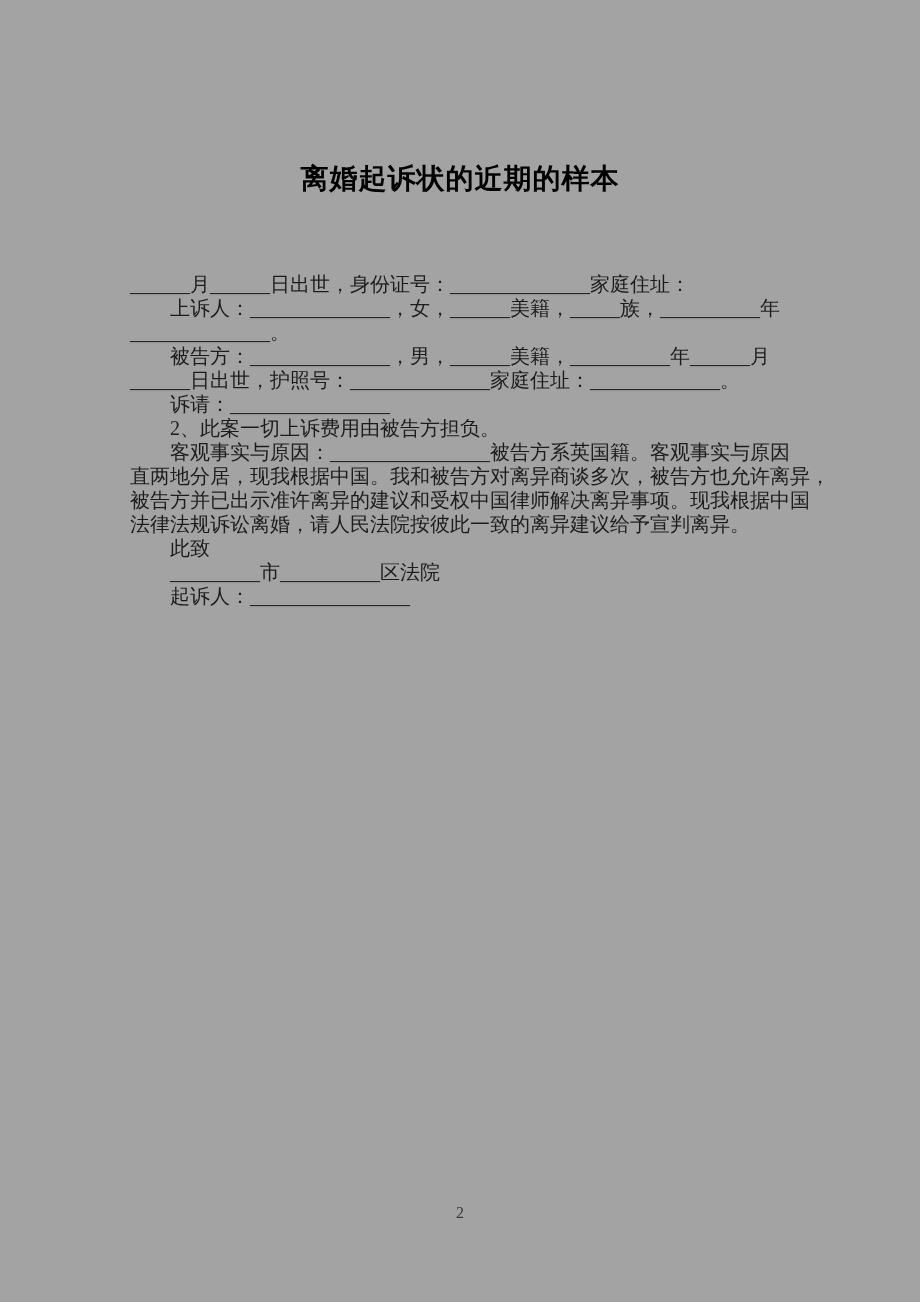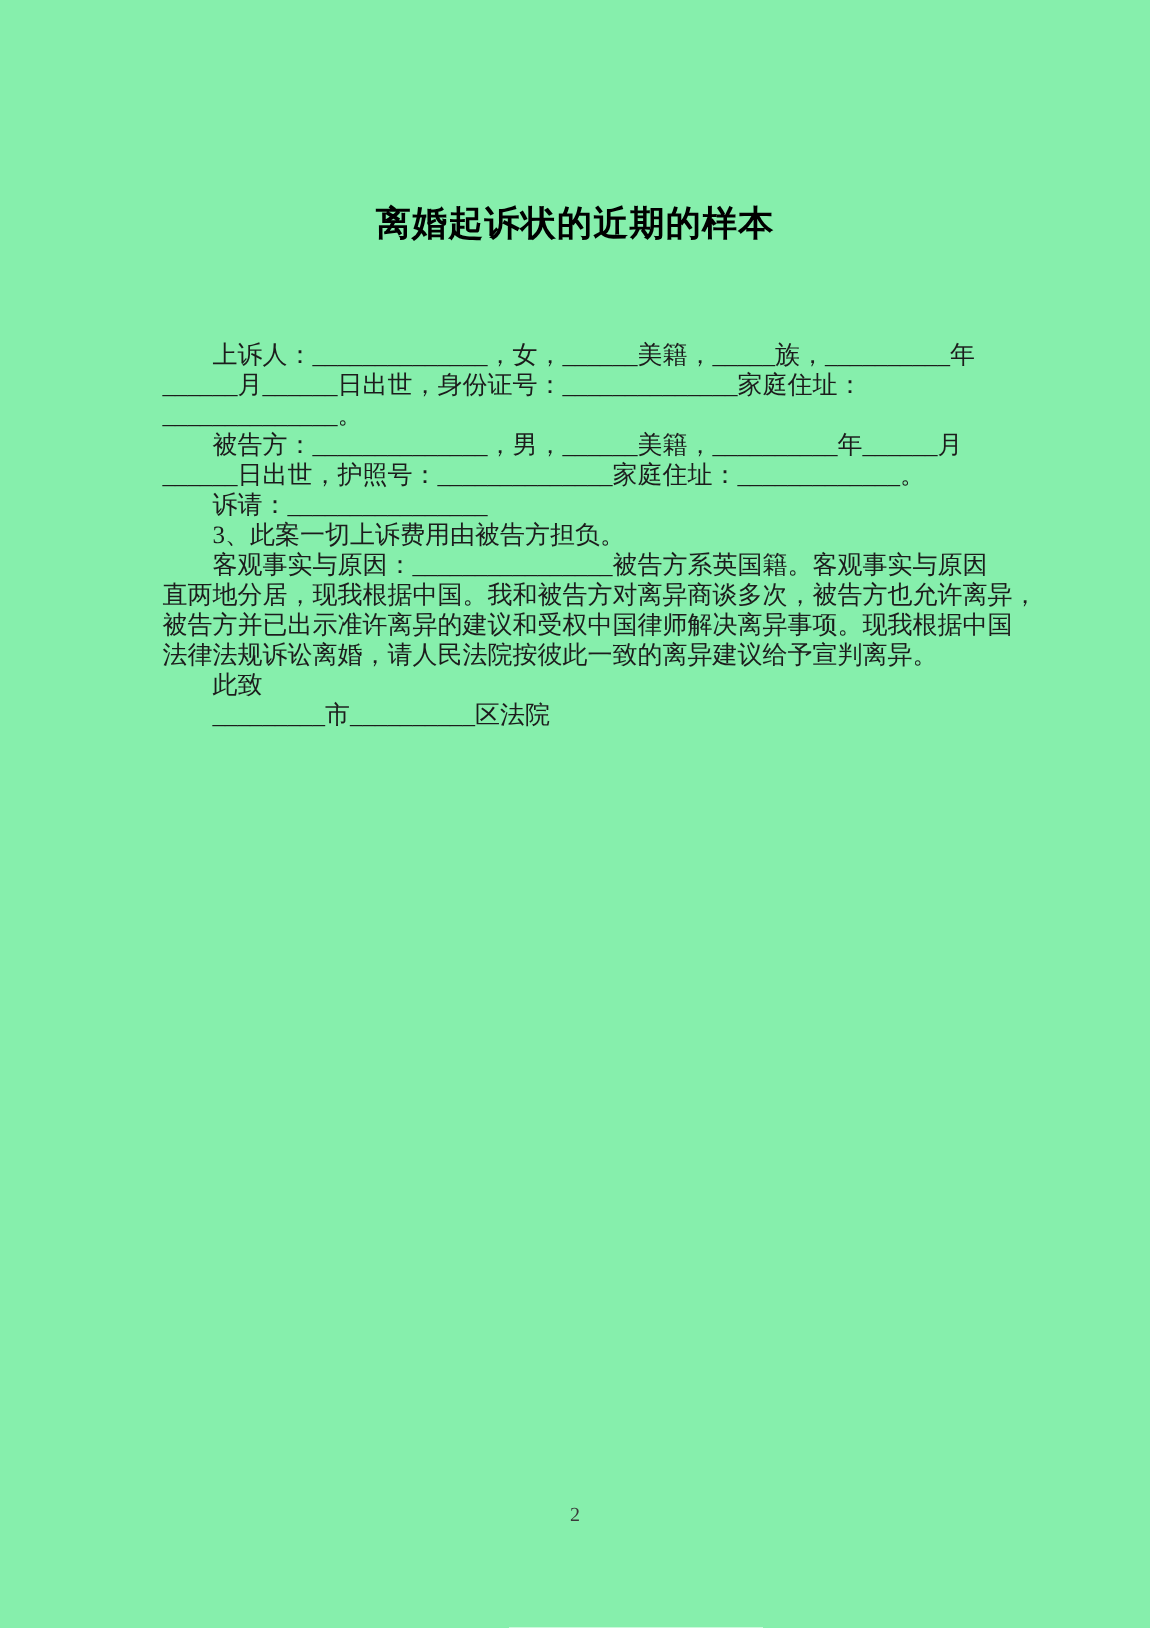--- a/index.html
+++ b/index.html
@@ -4,21 +4,21 @@
 <style>
   html, body {
     margin: 0;
     padding: 0;
     background: #ffffff;
   }
   .page {
     position: relative;
     width: 920px;
     height: 1302px;
-    background: #86efac;
+    background: #a3a3a3;
     overflow: hidden;
     font-family: "Liberation Serif", "DejaVu Serif", serif;
     color: #1c1c1c;
   }
   .doc-title {
     position: absolute;
     top: 160px;
     left: 0;
     width: 920px;
     margin: 0;
@@ -51,29 +51,30 @@
     color: #3a3a3a;
   }
 </style>
 </head>
 <body>
 
 <div class="page">
   <h1 class="doc-title">离婚起诉状的近期的样本</h1>
 
   <div class="doc-body">
+    <div class="doc-line">______月______日出世，身份证号：______________家庭住址：</div>
     <div class="doc-line">　　上诉人：______________，女，______美籍，_____族，__________年</div>
-    <div class="doc-line">______月______日出世，身份证号：______________家庭住址：</div>
     <div class="doc-line">______________。</div>
     <div class="doc-line">　　被告方：______________，男，______美籍，__________年______月</div>
     <div class="doc-line">______日出世，护照号：______________家庭住址：_____________。</div>
     <div class="doc-line">　　诉请：________________</div>
-    <div class="doc-line">　　3、此案一切上诉费用由被告方担负。</div>
+    <div class="doc-line">　　2、此案一切上诉费用由被告方担负。</div>
     <div class="doc-line">　　客观事实与原因：________________被告方系英国籍。客观事实与原因</div>
     <div class="doc-line">直两地分居，现我根据中国。我和被告方对离异商谈多次，被告方也允许离异，</div>
     <div class="doc-line">被告方并已出示准许离异的建议和受权中国律师解决离异事项。现我根据中国</div>
     <div class="doc-line">法律法规诉讼离婚，请人民法院按彼此一致的离异建议给予宣判离异。</div>
     <div class="doc-line">　　此致</div>
     <div class="doc-line">　　_________市__________区法院</div>
+    <div class="doc-line">　　起诉人：________________</div>
   </div>
 
   <div class="page-number">2</div>
 </div>
 
 </body></html>

